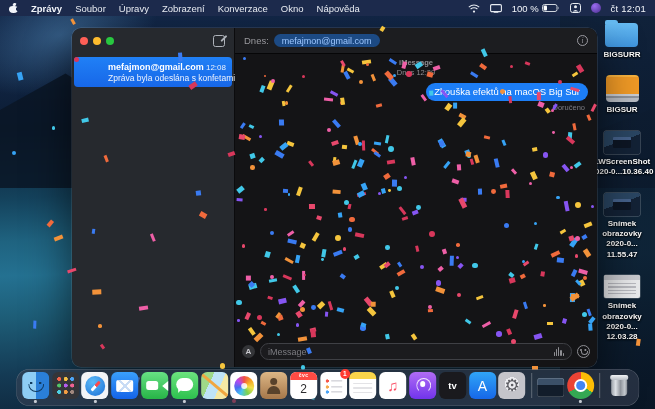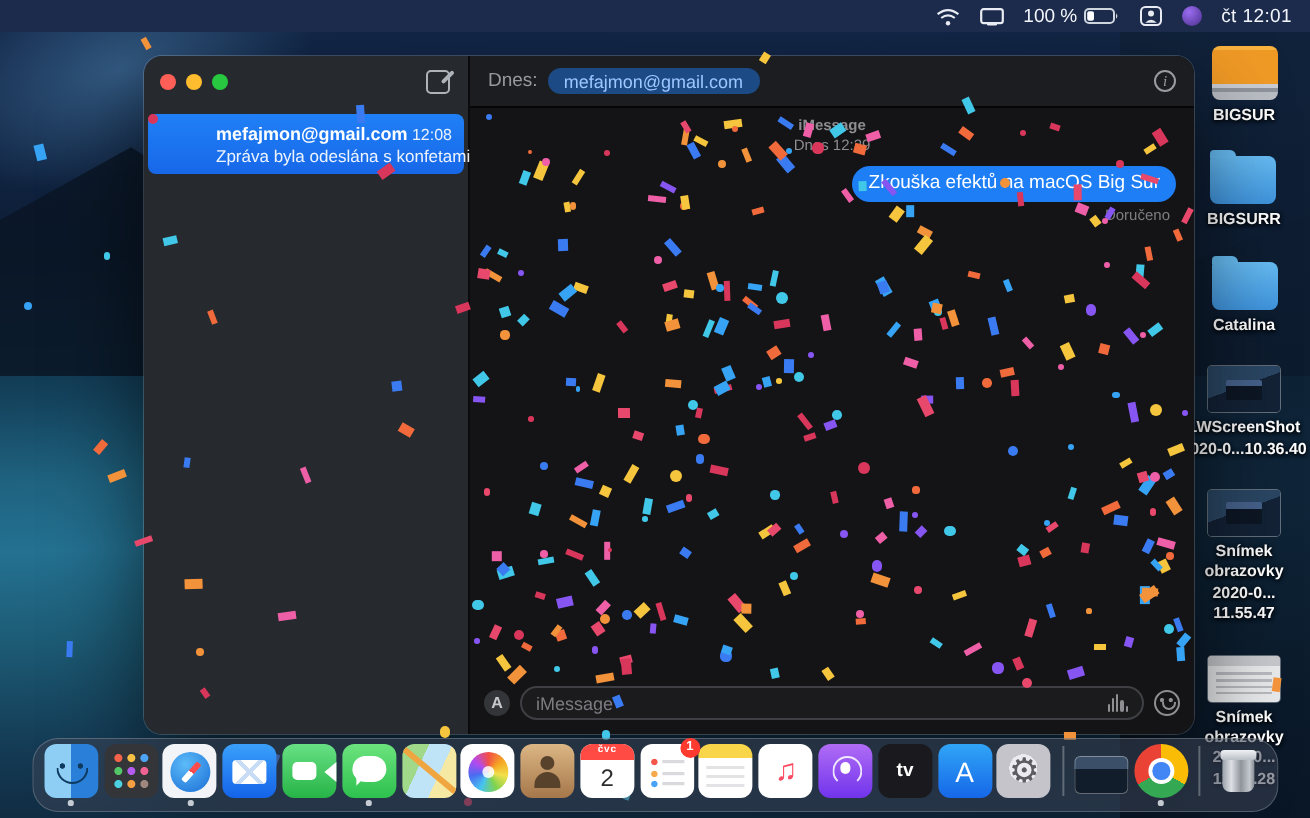--- a/index.html
+++ b/index.html
@@ -194,20 +194,32 @@
 </style>
 </head>
 <body>
 
 <div class="screen">
   <div class="wp-light"></div>
   <div class="wp-ridge"></div>
   <div class="wp-right"></div>
 
   <div class="menubar">
+    <div class="mb-left">
+      <span class="apple"></span>
+      <span class="mb-app">Zprávy</span>
+      <span id="mb-menus" style="display:flex;gap:13px;">
+          <span class="mb-item">Soubor</span>
+          <span class="mb-item">Úpravy</span>
+          <span class="mb-item">Zobrazení</span>
+          <span class="mb-item">Konverzace</span>
+          <span class="mb-item">Okno</span>
+          <span class="mb-item">Nápověda</span>
+        </span>
+    </div>
     <div class="mb-right">
       <svg width="12" height="9" viewBox="0 0 12 9">
         <path d="M6 8.4 L1 3.2 Q6 -0.8 11 3.2 Z" fill="none"></path>
         <path d="M0.8 3.1 Q6 -1 11.2 3.1" stroke="#e8ecf2" stroke-width="1.1" fill="none"></path>
         <path d="M2.6 5 Q6 2.4 9.4 5" stroke="#e8ecf2" stroke-width="1.1" fill="none"></path>
         <circle cx="6" cy="7.6" r="1.1" fill="#e8ecf2"></circle>
       </svg>
       <svg width="12" height="9" viewBox="0 0 12 9">
         <rect x="0.6" y="0.6" width="10.8" height="7" rx="1.2" stroke="#e8ecf2" stroke-width="1.1" fill="none"></rect>
         <rect x="3.5" y="7.4" width="5" height="1.4" rx="0.7" fill="#e8ecf2"></rect>
@@ -276,30 +288,26 @@
               <i style="height:3.5px"></i>
           </span>
         </span>
         <span class="emoji-btn"></span>
       </div>
     </div>
   </div>
 
   <div class="desktop-icons" id="desktop-icons">
       <div class="d-item">
+        <div class="da-folder"></div>
+        <div class="d-label">BIGSURR</div>
+      </div>
+      <div class="d-item">
         <div class="da-drive"></div>
         <div class="d-label">BIGSUR</div>
-      </div>
-      <div class="d-item">
-        <div class="da-folder"></div>
-        <div class="d-label">BIGSURR</div>
-      </div>
-      <div class="d-item">
-        <div class="da-folder"></div>
-        <div class="d-label">Catalina</div>
       </div>
       <div class="d-item">
         <div class="da-shot-dark"></div>
         <div class="d-label">LWScreenShot<br>2020-0...10.36.40</div>
       </div>
       <div class="d-item">
         <div class="da-shot-dark"></div>
         <div class="d-label">Snímek obrazovky<br>2020-0... 11.55.47</div>
       </div>
       <div class="d-item">

